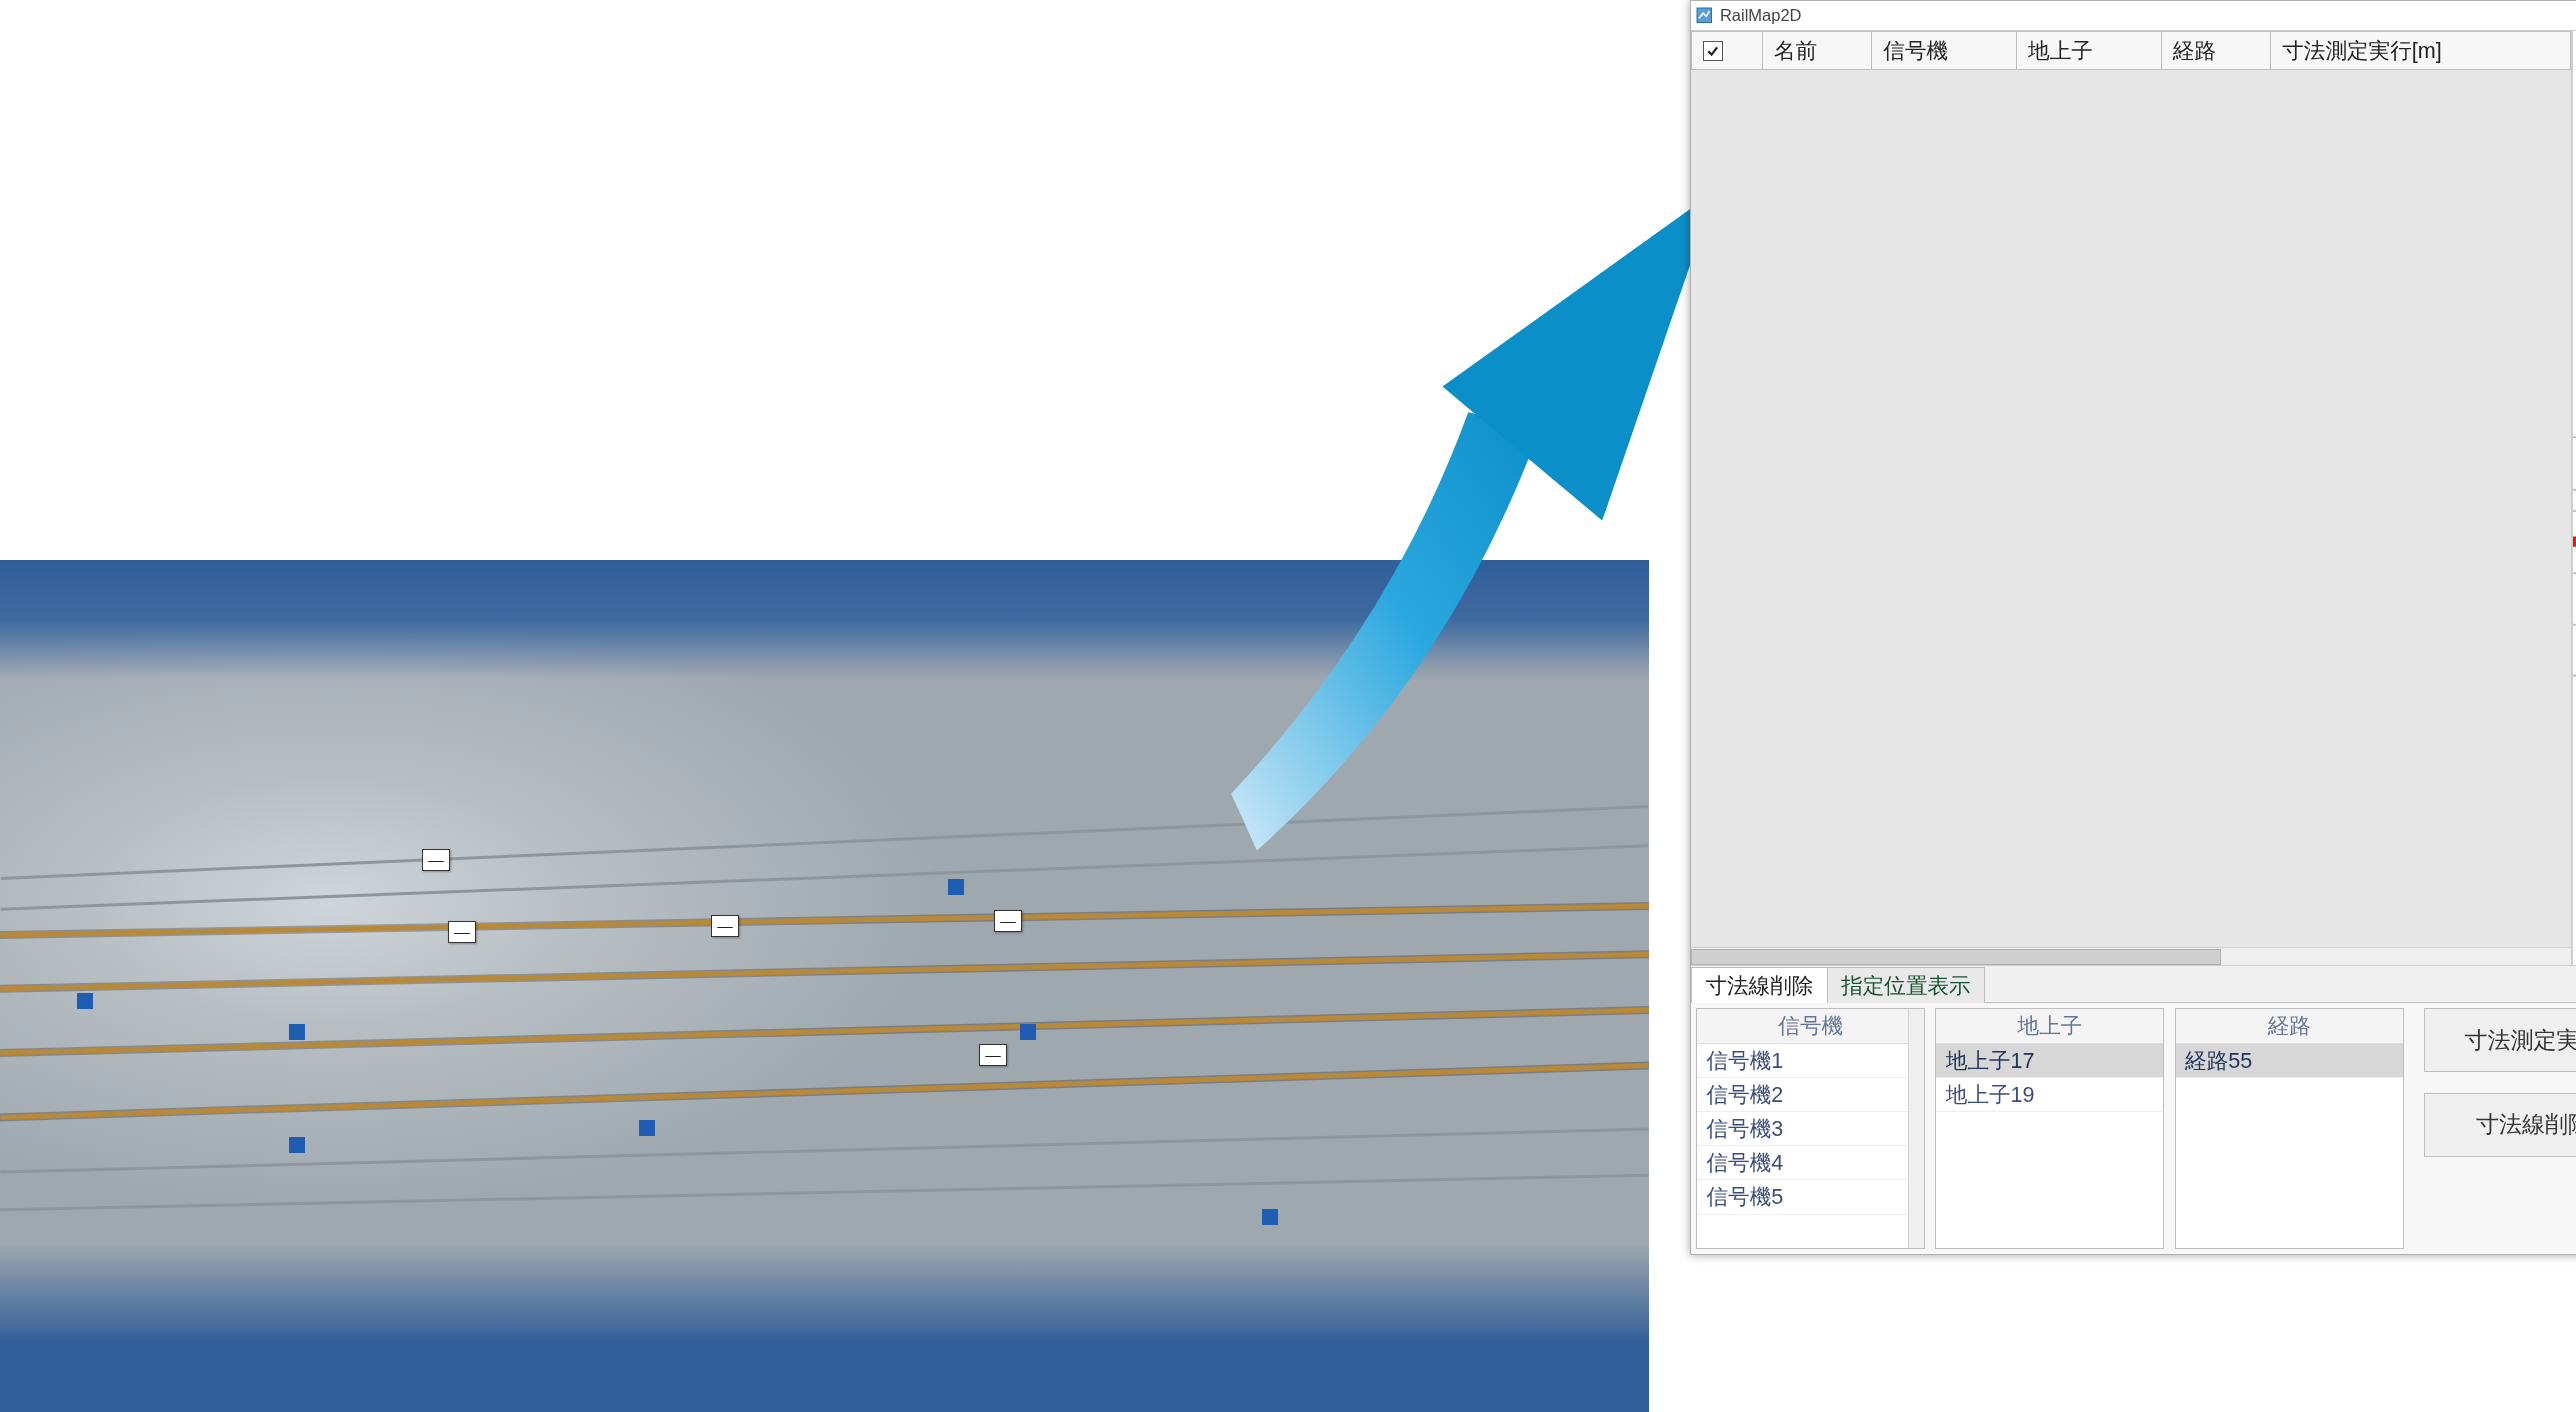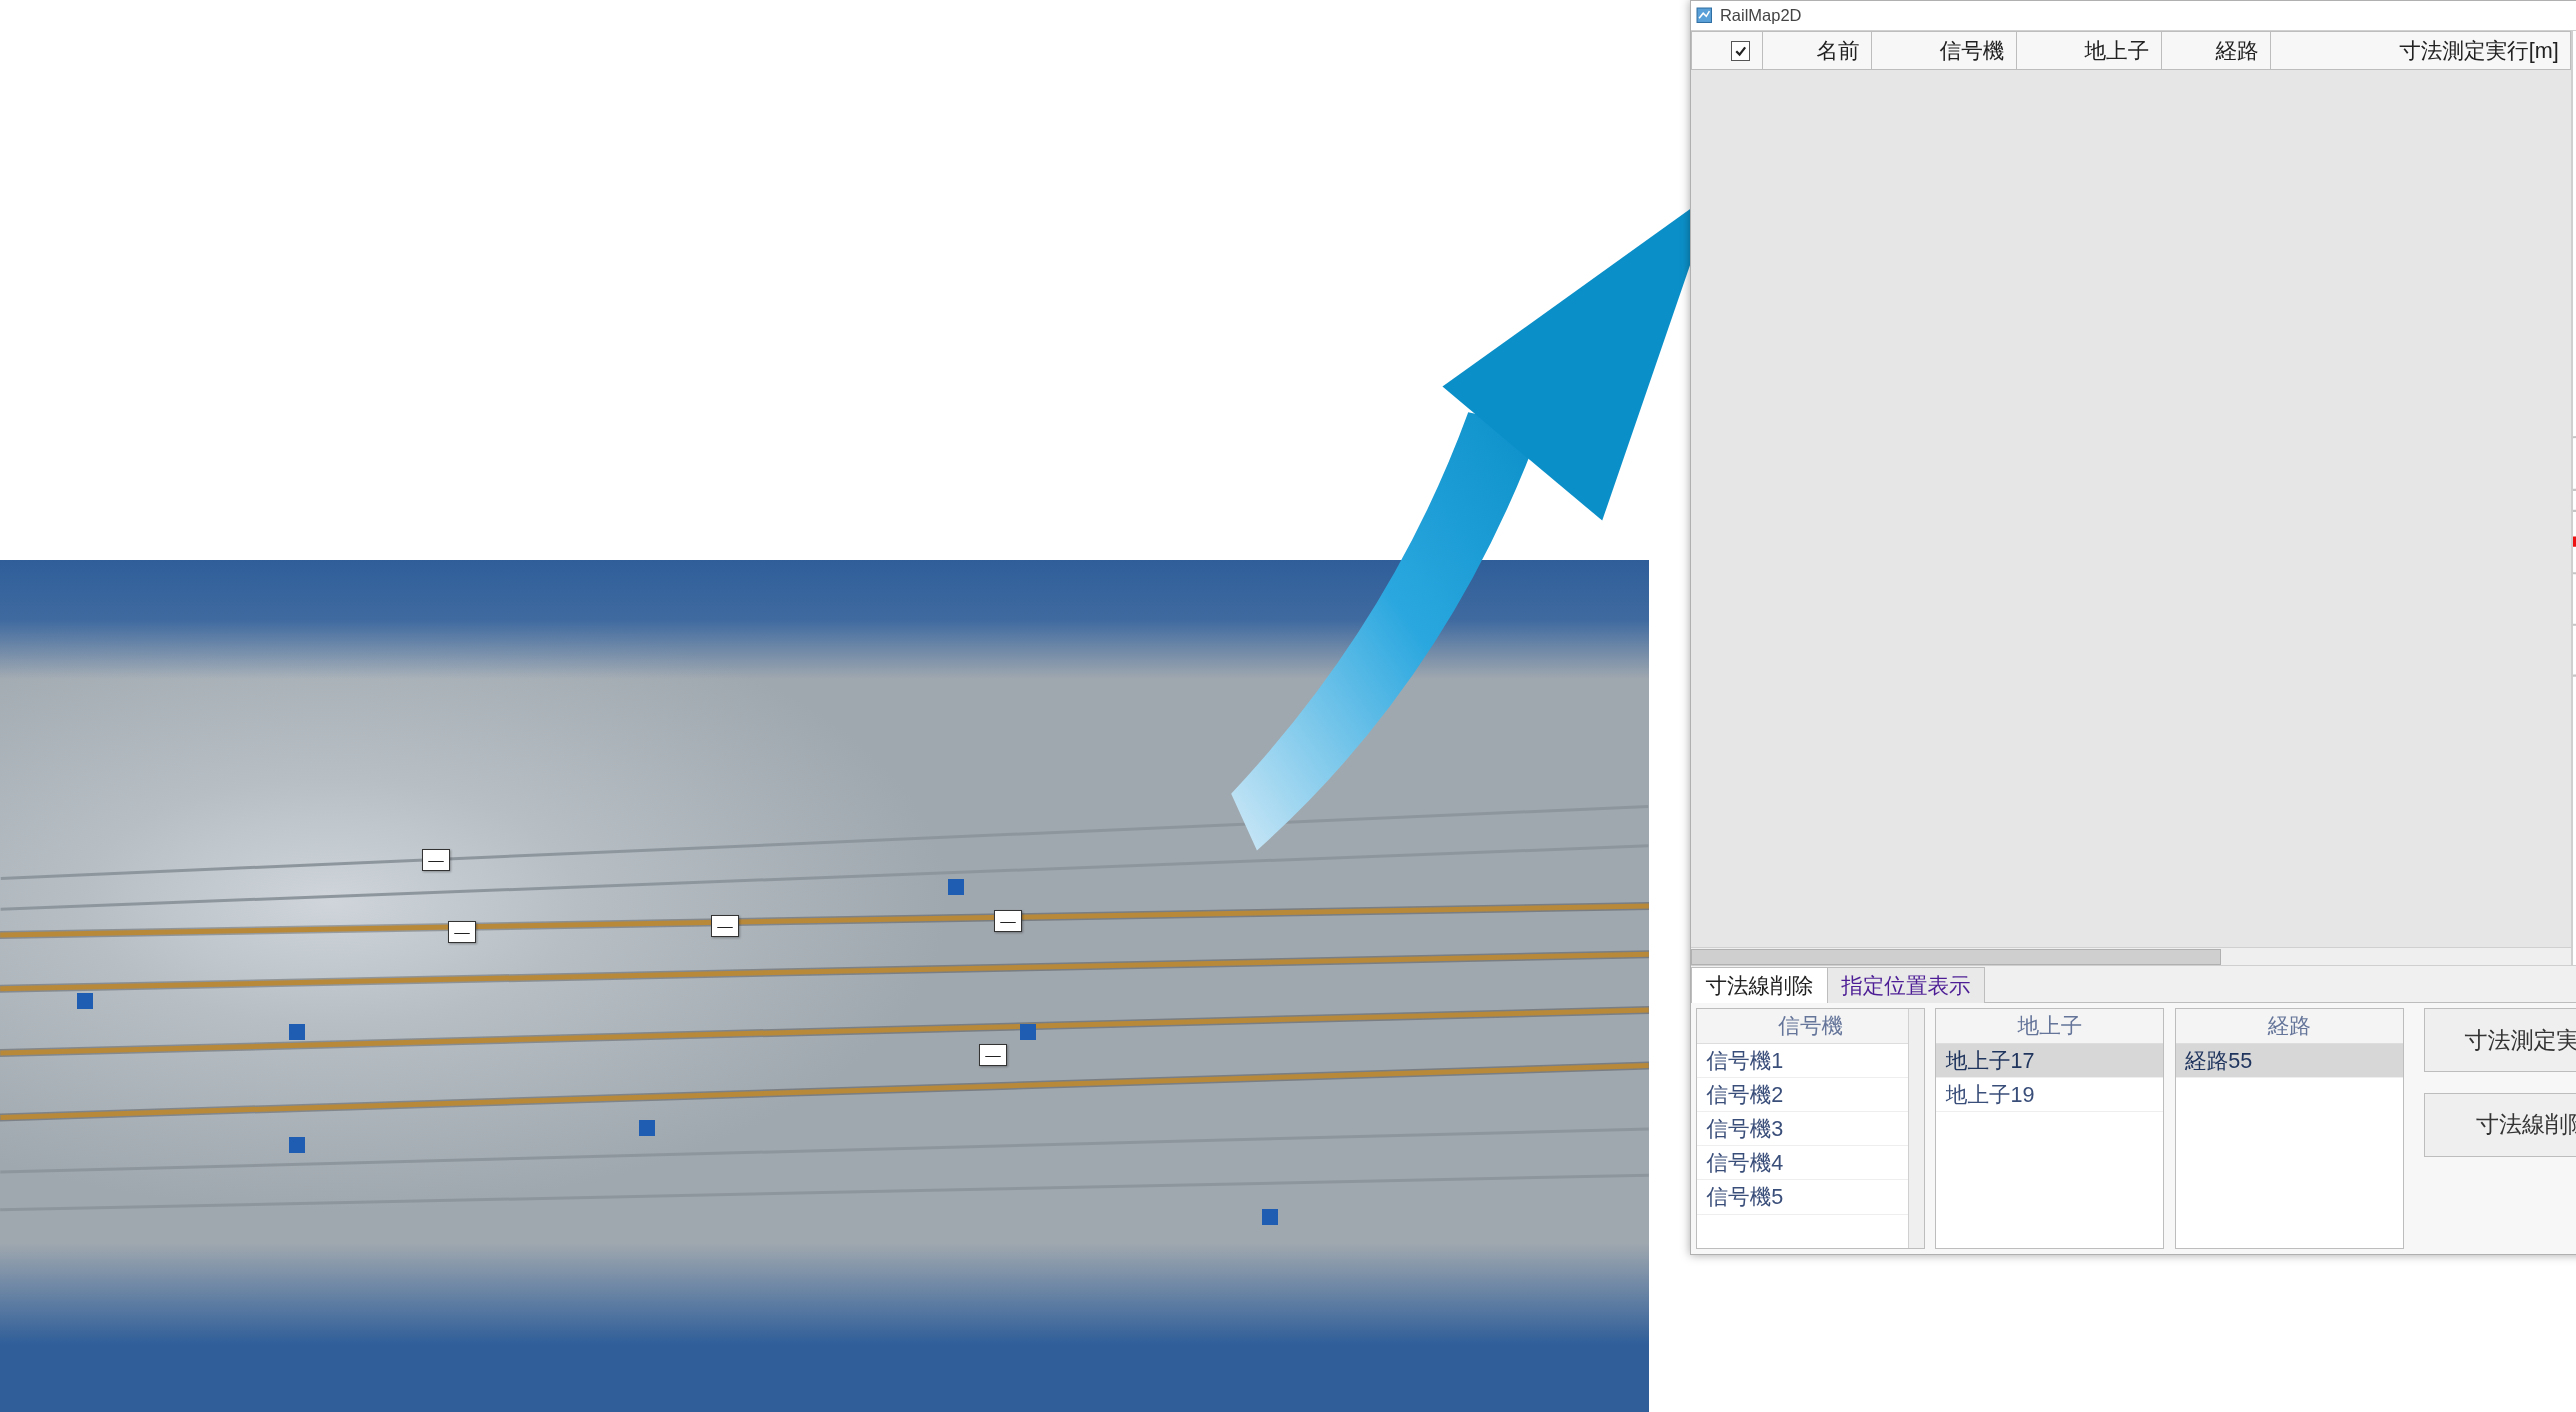--- a/index.html
+++ b/index.html
@@ -143,21 +143,21 @@
   }
   .dim-table {
     width: 100%;
     border-collapse: collapse;
     background: #ffffff;
     font-size: 21.6px;
   }
   .dim-table th, .dim-table td {
     border: 1px solid #bdbdbd;
     padding: 4.1px 11.3px;
-    text-align: right;
+    text-align: left;
     white-space: nowrap;
   }
   .dim-table th {
     background: #f7f7f7;
     font-weight: 400;
   }
   .dim-table td.num {
     text-align: right;
     font-variant-numeric: tabular-nums;
   }
@@ -229,21 +229,21 @@
     padding: 3.1px 13.4px;
     border: 1px solid #bdbdbd;
     border-bottom: none;
     background: #ffffff;
     margin-right: -1px;
     position: relative;
     top: 1px;
   }
   .tab.inactive {
     background: #e9e9e9;
-    color: #4c1d95;
+    color: #14532d;
   }
   .bottom-content {
     flex: 1;
     display: flex;
     padding: 5.2px;
     gap: 10.3px;
   }
   .sel-list {
     width: 227px;
     display: flex;

